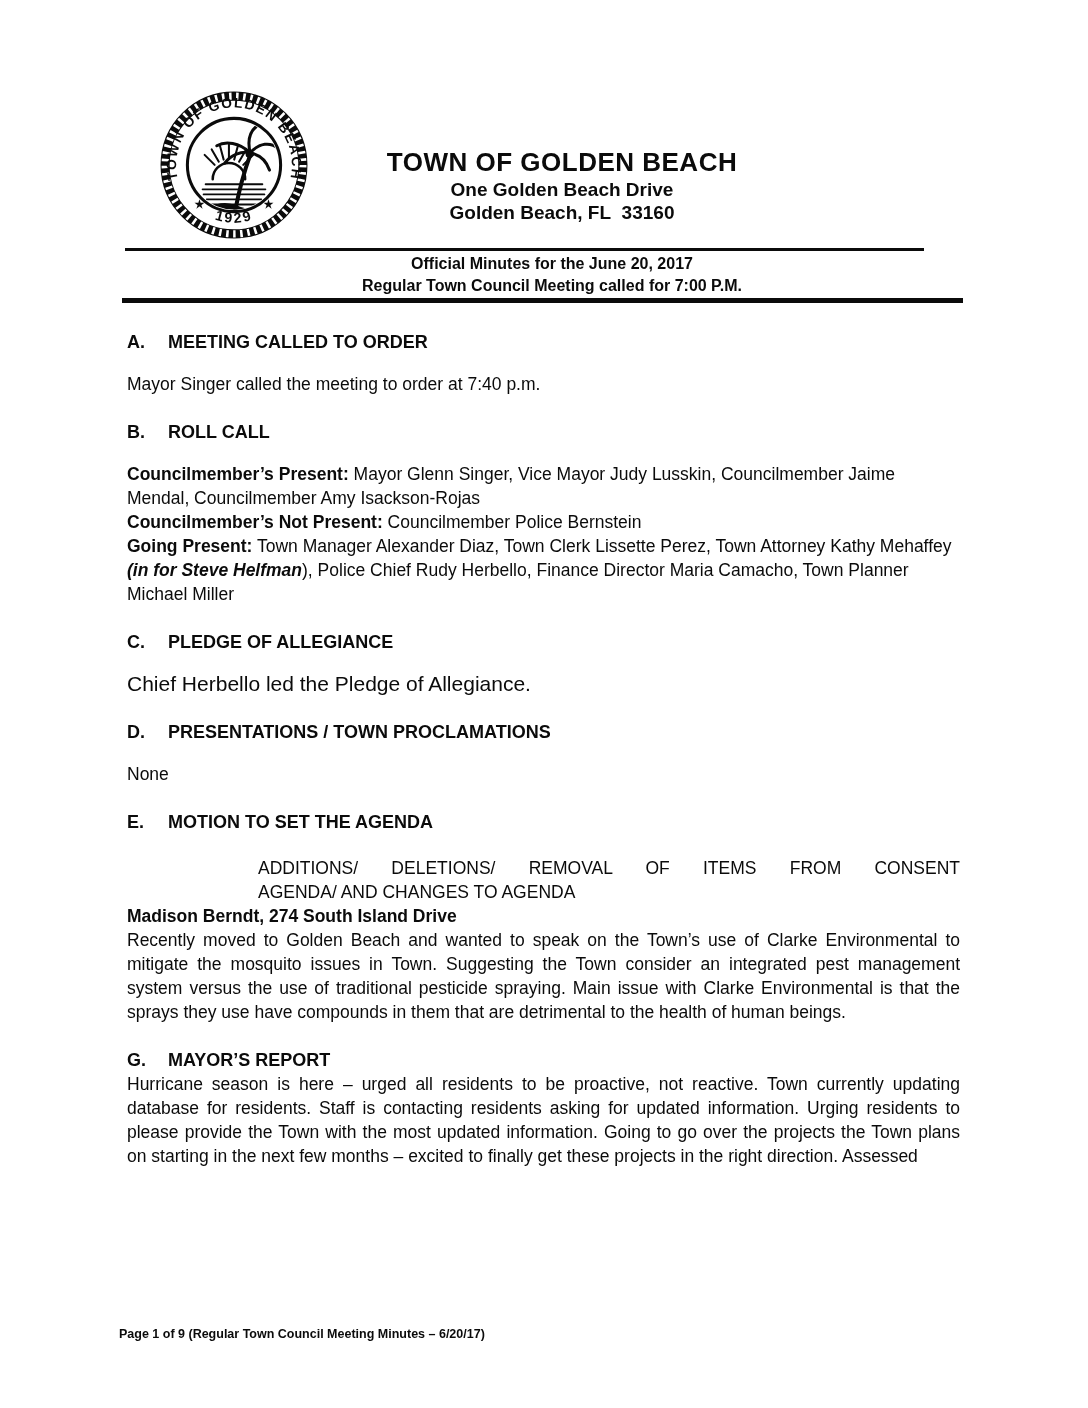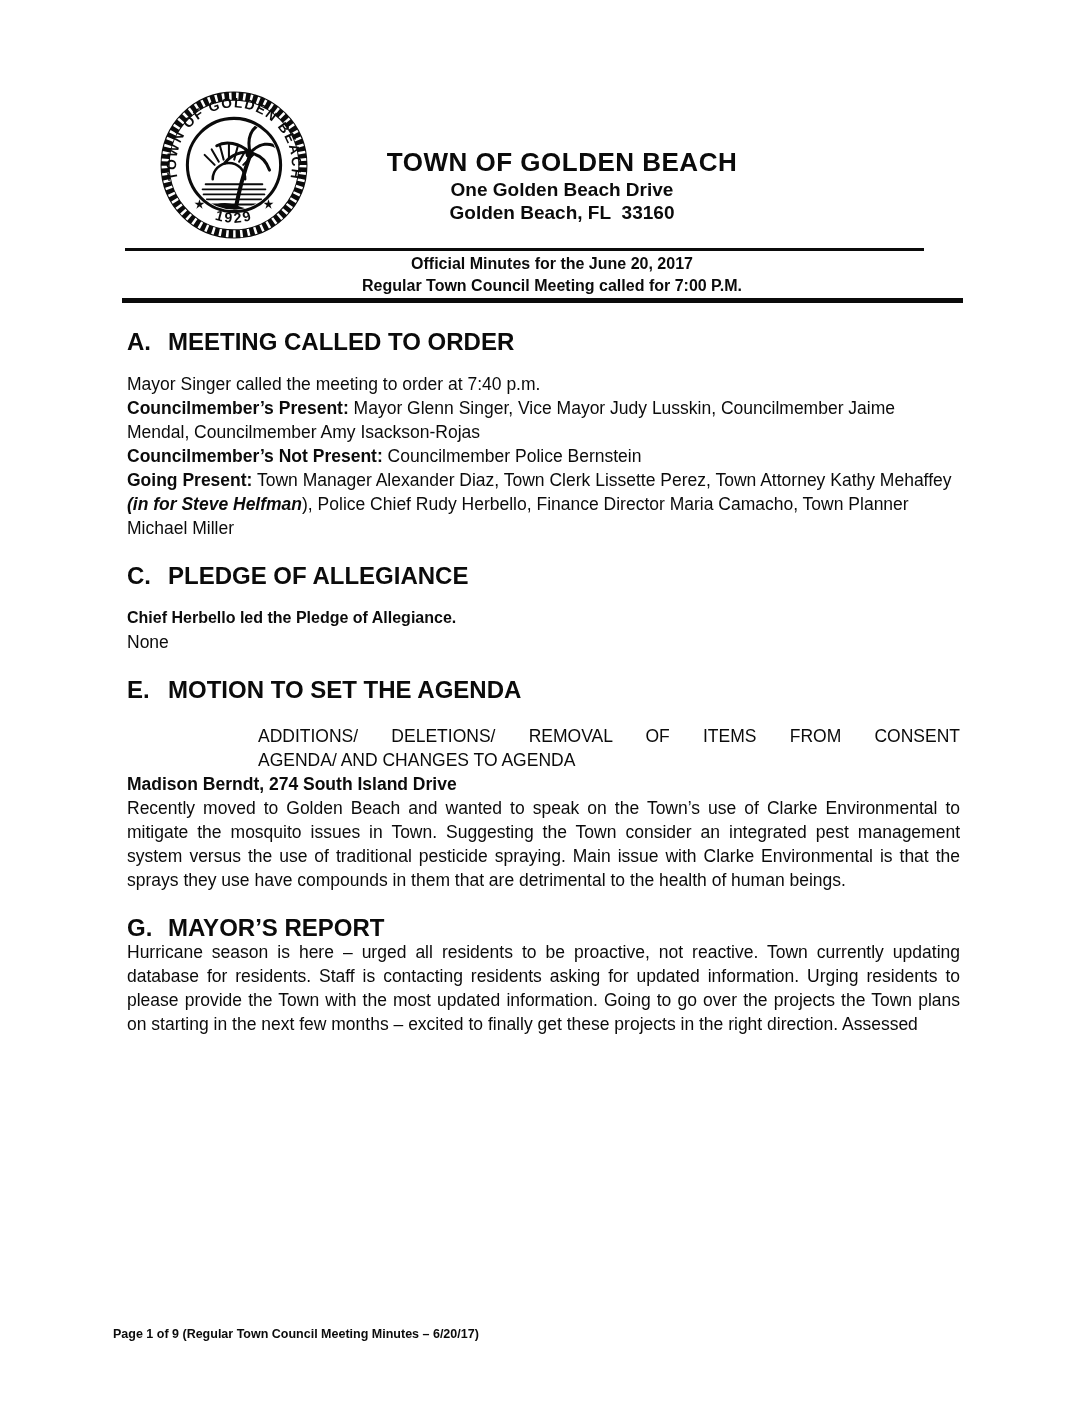--- a/index.html
+++ b/index.html
@@ -19,32 +19,32 @@
   .org-addr { font-size:19px; font-weight:bold; line-height:23px; }
 
   .rule-thin  { position:absolute; left:125px; top:248px; width:799px; height:2.5px; background:#0b0b0b; }
   .title-block{ position:absolute; top:253px; left:8px; width:100%; text-align:center;
                 font-weight:bold; font-size:16px; line-height:22px; }
   .rule-thick { position:absolute; left:122px; top:298px; width:841px; height:5px; background:#0b0b0b; }
 
   .content { position:absolute; left:127px; top:330px; width:833px;
              font-size:17.5px; line-height:24px; }
   .content p { margin:0; }
-  .sec-h { font-weight:bold; font-size:24px; margin-top:24px; margin-bottom:18px; }
+  .sec-h { font-weight:bold; font-size:18px; margin-top:24px; margin-bottom:18px; }
   .sec-h.first { margin-top:0; }
   .sec-h.tight { margin-bottom:0; }
   .sec-label { display:inline-block; width:41px; }
   .sp { margin-top:22px; }
   .justify { text-align:justify; }
   .jline { text-align:justify; text-align-last:justify; }
   .indent { margin-left:131px; }
-  .small { font-size:16px;font-weight:bold; }
+  .small { font-size:21px; }
   .speaker { font-weight:bold; }
   .ital { font-weight:bold; font-style:italic; }
-  .footer { position:absolute; left:113px; top:1327px; font-size:12.5px; font-weight:bold; }
+  .footer { position:absolute; left:119px; top:1327px; font-size:12.5px; font-weight:bold; }
 </style>
 </head>
 <body>
 
 <div class="page">
 
   <svg class="seal" viewBox="0 0 150 148" aria-hidden="true">
     <defs>
       <clipPath id="innerClip">
           <circle cx="75" cy="74" r="44"></circle>
@@ -111,29 +111,35 @@
   </div>
   <div class="rule-thick"></div>
 
   <div class="content">
 
     <div class="sec-h first">
       <span class="sec-label">A.</span><span>MEETING CALLED TO ORDER</span>
     </div>
     <p>Mayor Singer called the meeting to order at 7:40 p.m.</p>
 
+    <div class="sec-h">
+      <span class="sec-label">B.</span><span>ROLL CALL</span>
+    </div>
     <p><b>Councilmember’s Present:</b><span> Mayor Glenn Singer, Vice Mayor Judy Lusskin, Councilmember Jaime Mendal, Councilmember Amy Isackson-Rojas</span></p>
     <p class="sp"><b>Councilmember’s Not Present:</b><span> Councilmember Police Bernstein</span></p>
     <p class="sp"><b>Going Present:</b><span> Town Manager Alexander Diaz, Town Clerk Lissette Perez, Town Attorney Kathy Mehaffey </span><span class="ital">(in for Steve Helfman</span><span>), Police Chief Rudy Herbello, Finance Director Maria Camacho, Town Planner Michael Miller</span></p>
 
     <div class="sec-h">
       <span class="sec-label">C.</span><span>PLEDGE OF ALLEGIANCE</span>
     </div>
     <p class="small">Chief Herbello led the Pledge of Allegiance.</p>
 
+    <div class="sec-h">
+      <span class="sec-label">D.</span><span>PRESENTATIONS / TOWN PROCLAMATIONS</span>
+    </div>
     <p>None</p>
 
     <div class="sec-h">
       <span class="sec-label">E.</span><span>MOTION TO SET THE AGENDA</span>
     </div>
     <div class="indent sp">
       <div class="jline">ADDITIONS/ DELETIONS/ REMOVAL OF ITEMS FROM CONSENT</div>
       <div>AGENDA/ AND CHANGES TO AGENDA</div>
     </div>
 

